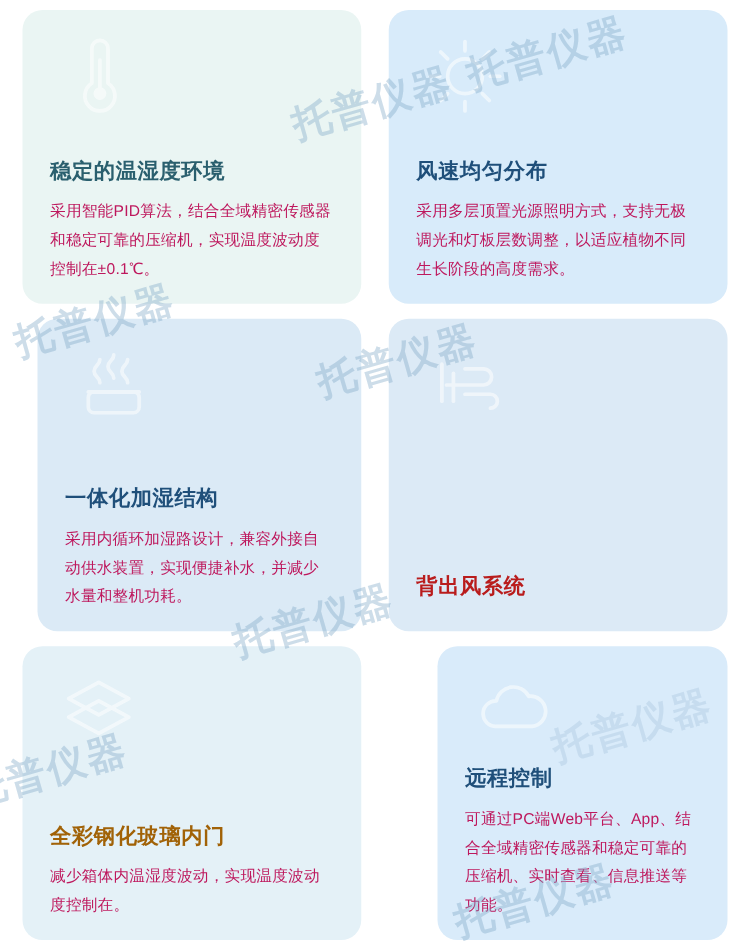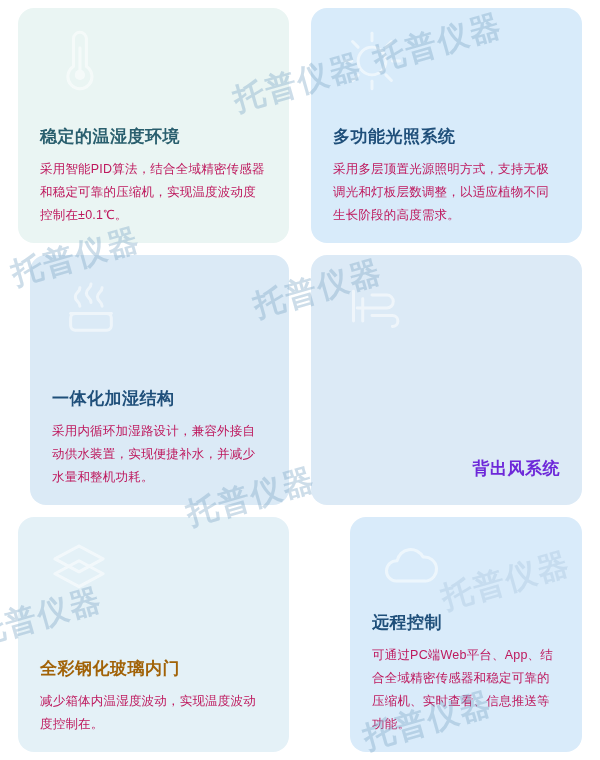--- a/index.html
+++ b/index.html
@@ -33,21 +33,20 @@
   }
   .card {
     position: relative;
     border-radius: 16px;
     overflow: hidden;
     box-sizing: border-box;
     padding: 18px 22px 16px 22px;
     display: flex;
     flex-direction: column;
     justify-content: flex-end;
-    align-items: flex-end;
   }
   .card-icon {
     position: absolute;
     top: 16px;
     left: 24px;
     width: 74px;
     height: 74px;
     opacity: 0.55;
   }
   .card-icon svg {
@@ -143,21 +142,21 @@
           <line x1="40" y1="62" x2="40" y2="70"></line>
           <line x1="10" y1="40" x2="18" y2="40"></line>
           <line x1="62" y1="40" x2="70" y2="40"></line>
           <line x1="19" y1="19" x2="25" y2="25"></line>
           <line x1="55" y1="55" x2="61" y2="61"></line>
           <line x1="61" y1="19" x2="55" y2="25"></line>
           <line x1="25" y1="55" x2="19" y2="61"></line>
         </svg>
       </div>
       <div class="card-body">
-        <h3 class="card-title" style="color: rgb(31, 79, 122);">多功能光照系统</h3>
+        <h3 class="card-title" style="color: rgb(31, 79, 122);">风速均匀分布</h3>
         <p class="card-text">采用多层顶置光源照明方式，支持无极调光和灯板层数调整，以适应植物不同生长阶段的高度需求。</p>
       </div>
     </div>
 
     <div class="card c3 row2" style="background: rgb(219, 234, 246);">
       <div class="card-icon">
         <svg viewBox="0 0 80 80" fill="none" stroke="#ffffff" stroke-width="3.2" stroke-linecap="round" stroke-linejoin="round">
           <path d="M28 18c0 5-5 5-5 10s5 5 5 10"></path>
           <path d="M40 14c0 5-5 5-5 10s5 5 5 10"></path>
           <path d="M52 18c0 5-5 5-5 10s5 5 5 10"></path>
@@ -174,21 +173,21 @@
     <div class="card c4 row2" style="background: rgb(220, 234, 246);">
       <div class="card-icon">
         <svg viewBox="0 0 80 80" fill="none" stroke="#ffffff" stroke-width="3.2" stroke-linecap="round" stroke-linejoin="round">
           <line x1="20" y1="22" x2="20" y2="54"></line>
           <line x1="30" y1="30" x2="30" y2="54"></line>
           <path d="M40 26h16a7 7 0 1 1 0 14H24"></path>
           <path d="M40 48h22a6 6 0 1 1 0 12"></path>
         </svg>
       </div>
       <div class="card-body">
-        <h3 class="card-title" style="color: #6d28d9;">背出风系统</h3>
+        <h3 class="card-title" style="color: #b91c1c;">背出风系统</h3>
       </div>
     </div>
 
     <div class="card c5 row3" style="background: rgb(228, 241, 247);">
       <div class="card-icon">
         <svg viewBox="0 0 80 80" fill="none" stroke="#ffffff" stroke-width="3.2" stroke-linecap="round" stroke-linejoin="round">
           <path d="M40 14 L66 28 L40 42 L14 28 Z"></path>
           <path d="M40 30 L66 44 L40 58 L14 44 Z"></path>
         </svg>
       </div>

